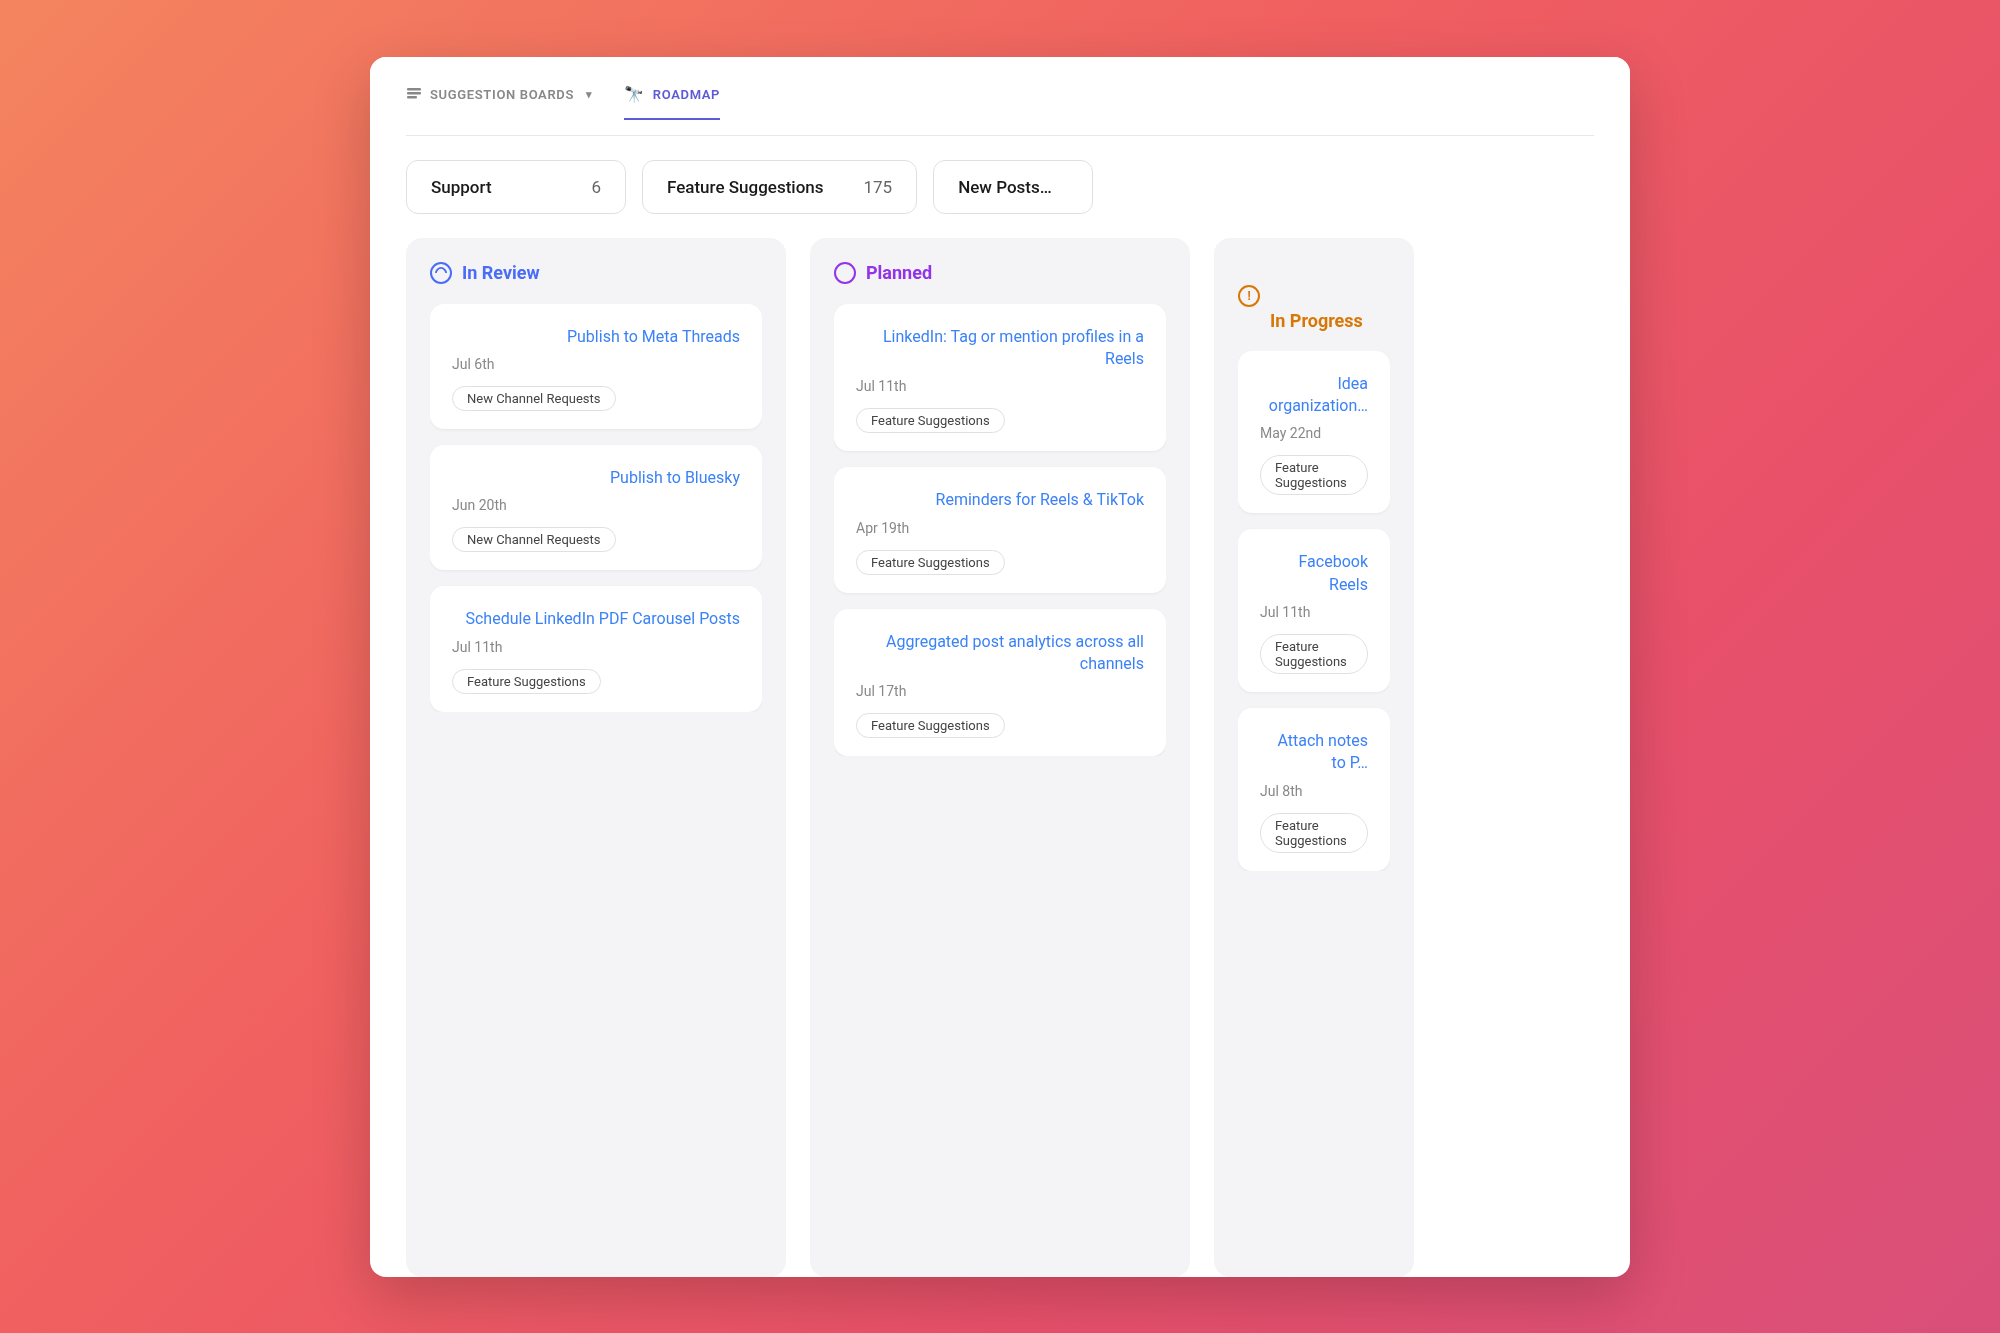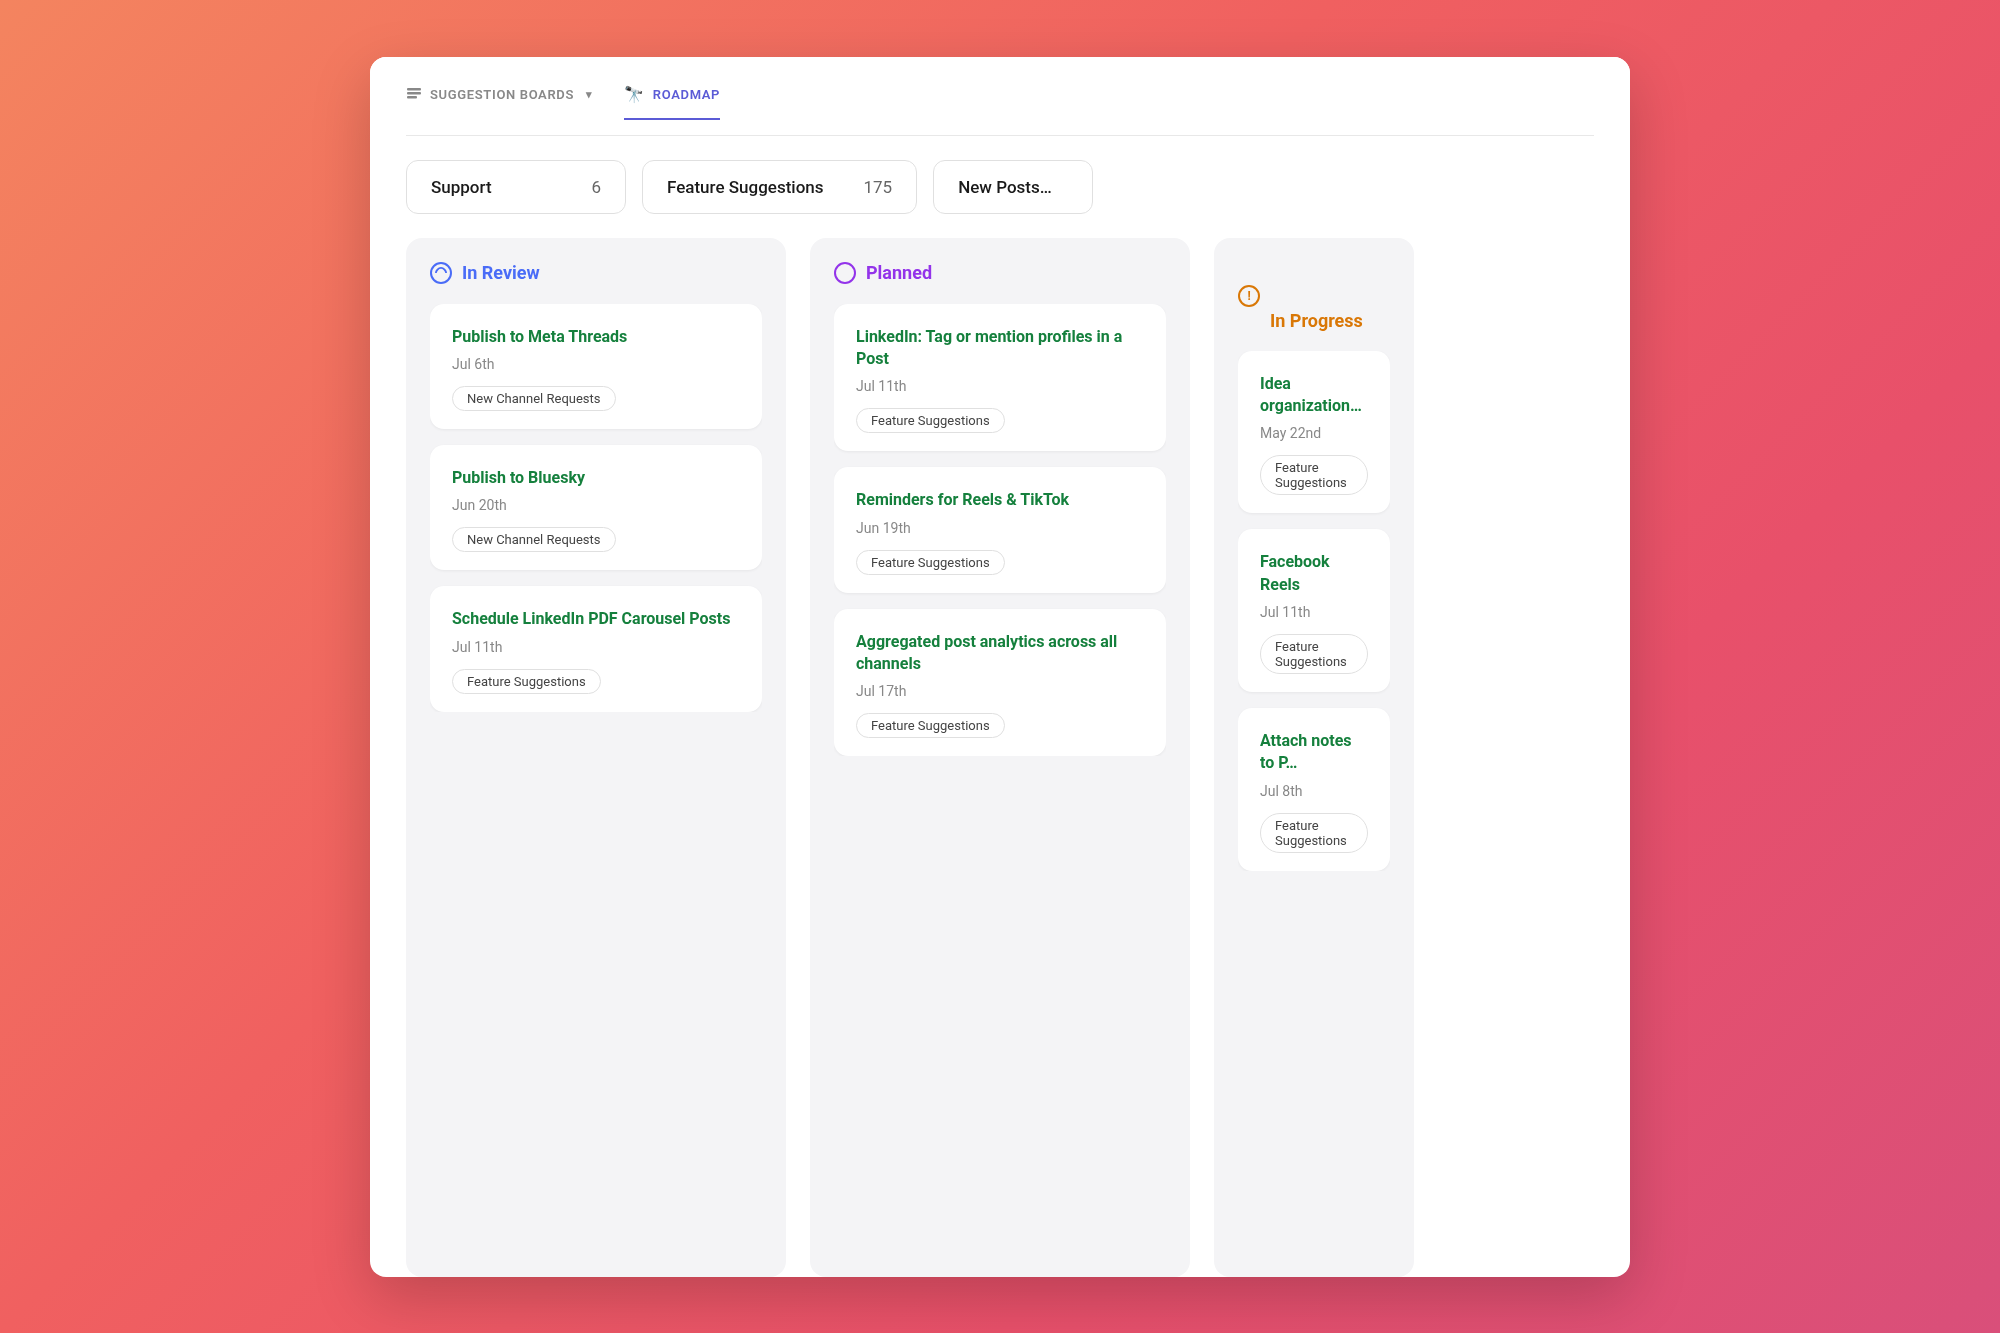--- a/index.html
+++ b/index.html
@@ -198,24 +198,25 @@
 
     .card {
       background: #fff;
       border-radius: 14px;
       padding: 22px 22px 18px 22px;
       box-shadow: 0 1px 3px rgba(0,0,0,0.06);
     }
 
     .card-title {
       font-size: 16px;
-      font-weight: 700;
-      color: #15803d;
+      font-weight: 400;
+      color: #3b82f6;
       margin-bottom: 8px;
       line-height: 1.4;
+      text-align: right;
     }
 
     .card-date {
       font-size: 14px;
       color: #888;
       margin-bottom: 14px;
     }
 
     .card-tag {
       display: inline-block;
@@ -353,28 +354,28 @@
     </div>
 
     <div class="column">
       <div class="column-header">
         <div class="icon-planned"></div>
         <span class="column-title planned">Planned</span>
       </div>
       <div class="cards-list">
 
         <div class="card">
-          <div class="card-title">LinkedIn: Tag or mention profiles in a Post</div>
+          <div class="card-title">LinkedIn: Tag or mention profiles in a Reels</div>
           <div class="card-date">Jul 11th</div>
           <span class="card-tag">Feature Suggestions</span>
         </div>
 
         <div class="card">
           <div class="card-title">Reminders for Reels &amp; TikTok</div>
-          <div class="card-date">Jun 19th</div>
+          <div class="card-date">Apr 19th</div>
           <span class="card-tag">Feature Suggestions</span>
         </div>
 
         <div class="card">
           <div class="card-title">Aggregated post analytics across all channels</div>
           <div class="card-date">Jul 17th</div>
           <span class="card-tag">Feature Suggestions</span>
         </div>
 
       </div>

